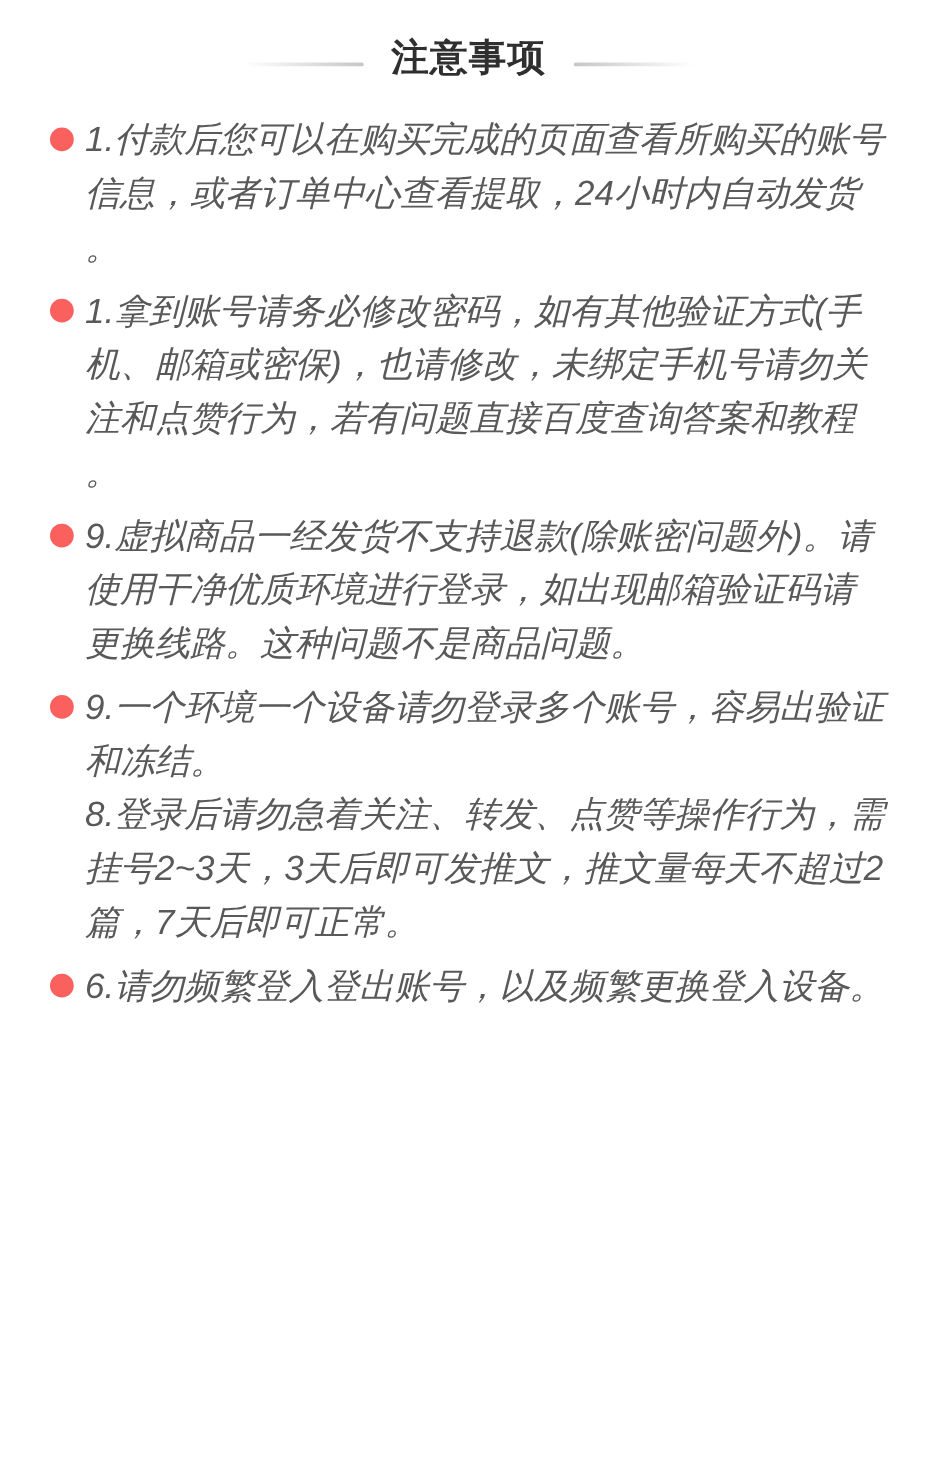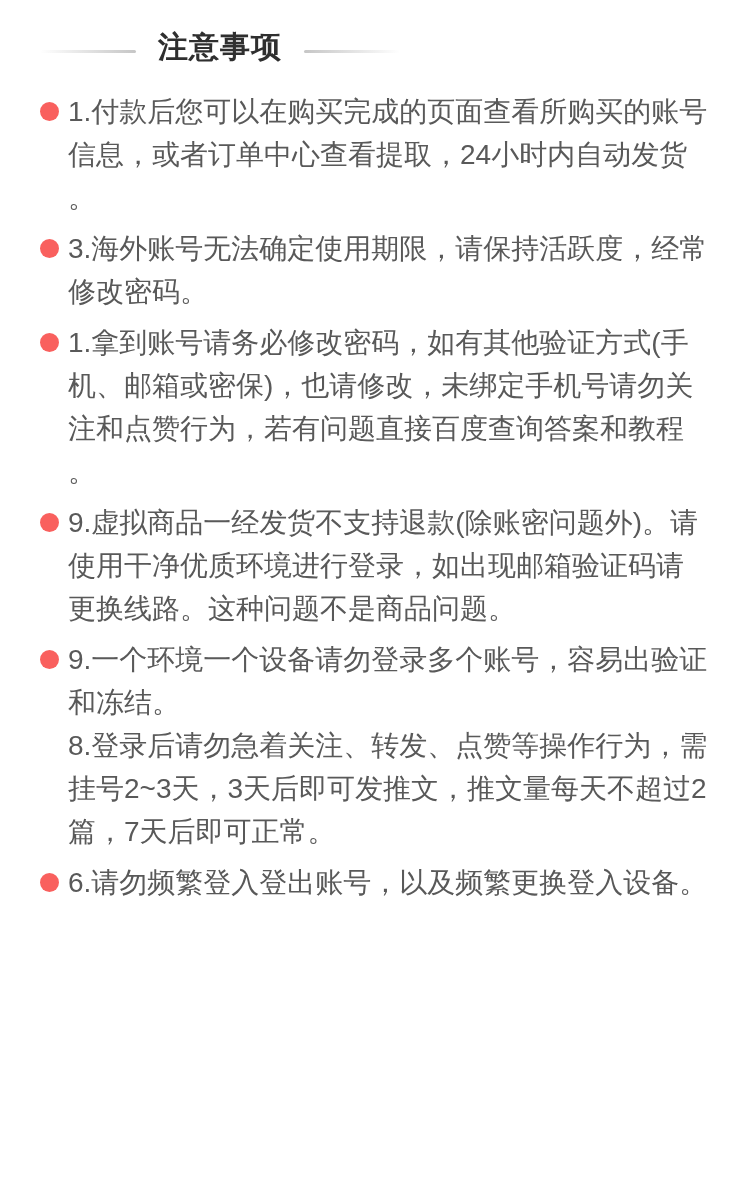--- a/index.html
+++ b/index.html
@@ -10,20 +10,21 @@
     margin: 0 auto;
     font-family: "Liberation Sans", sans-serif;
     background: var(--background, #ffffff);
     overflow-x: hidden;
   }
   .page { padding: 30px 40px 18px 40px; }
 
   .title-row {
     display: flex;
     align-items: center;
+    justify-content: center;
     gap: 22px;
     margin-bottom: 26px;
   }
   .page-title {
     font-size: 30px;
     line-height: 34px;
     font-weight: 700;
     color: var(--title-text, #2f2f2f);
     letter-spacing: 1px;
     white-space: nowrap;
@@ -36,20 +37,21 @@
     margin-top: 9px;
   }
   .divider-left  { background: linear-gradient(to right, rgba(201,201,201,0), var(--divider, #c6c6c6)); }
   .divider-right { background: linear-gradient(to left,  rgba(201,201,201,0), var(--divider, #c6c6c6)); }
 
   .notice-list { list-style: none; }
   .notice-item {
     position: relative;
     padding-left: 28px;
     margin-top: 8px;
+    font-style: italic;
   }
   .notice-item:first-child { margin-top: 0; }
   .notice-item.continuation { margin-top: 0; }
 
   .dot {
     position: absolute;
     left: 0;
     top: 12px;
     width: 19px;
     height: 19px;
@@ -77,24 +79,20 @@
     <span class="divider divider-right"></span>
   </header>
 
   <ul class="notice-list">
       <li class="notice-item">
         <span class="dot"></span>
         <p class="item-text">1.付款后您可以在购买完成的页面查看所购买的账号信息，或者订单中心查看提取，24小时内自动发货。</p>
       </li>
       <li class="notice-item">
         <span class="dot"></span>
-        <p class="item-text">3.海外账号无法确定使用期限，请保持活跃度，经常修改密码。</p>
-      </li>
-      <li class="notice-item">
-        <span class="dot"></span>
         <p class="item-text">1.拿到账号请务必修改密码，如有其他验证方式(手机、邮箱或密保)，也请修改，未绑定手机号请勿关注和点赞行为，若有问题直接百度查询答案和教程。</p>
       </li>
       <li class="notice-item">
         <span class="dot"></span>
         <p class="item-text">9.虚拟商品一经发货不支持退款(除账密问题外)。请使用干净优质环境进行登录，如出现邮箱验证码请更换线路。这种问题不是商品问题。</p>
       </li>
       <li class="notice-item">
         <span class="dot"></span>
         <p class="item-text">9.一个环境一个设备请勿登录多个账号，容易出验证和冻结。</p>
       </li>

